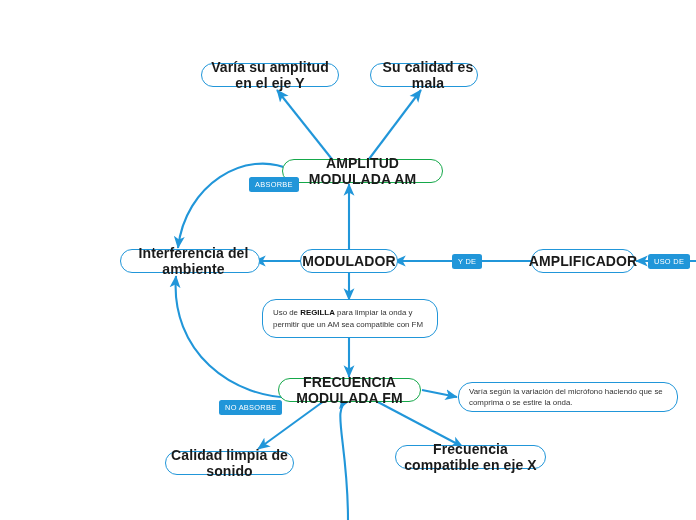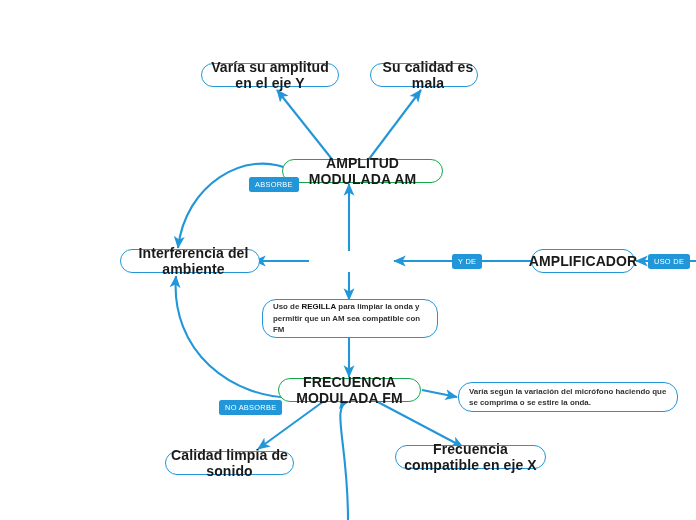--- a/index.html
+++ b/index.html
@@ -42,21 +42,21 @@
     letter-spacing: .1px;
     border-radius: 13px;
   }
   .node.green {
     border-color: #15a84a;
     border-width: 1.9px;
   }
   .node.para {
     border-radius: 14px;
     font-size: 7.9px;
-    font-weight: bold;
+    font-weight: normal;
     line-height: 1.45;
     text-align: left;
     justify-content: flex-start;
     padding: 6px 10px;
     color: #333333;
   }
   .node.para b { color: #111111; }
   .label {
     position: absolute;
     box-sizing: border-box;
@@ -125,20 +125,23 @@
   </div>
 
   <div class="node pill green" style="left:282px; top:159px; width:161px;">
     <span>AMPLITUD MODULADA AM</span>
   </div>
 
   <div class="node pill" style="left:120px; top:249px; width:140px;padding-left:7px;">
     <span>Interferencia del ambiente</span>
   </div>
 
+  <div class="node pill" style="left:300px; top:249px; width:98px;">
+    <span>MODULADOR</span>
+  </div>
 
   <div class="node pill" style="left:531px; top:249px; width:104px;">
     <span>AMPLIFICADOR</span>
   </div>
 
   <div class="node para" style="left:262px; top:299px; width:176px; height:39px;">
     <span>
       <span>Uso de </span><b>REGILLA</b><span> para limpiar la onda y permitir que un AM sea compatible con FM</span>
     </span>
   </div>

